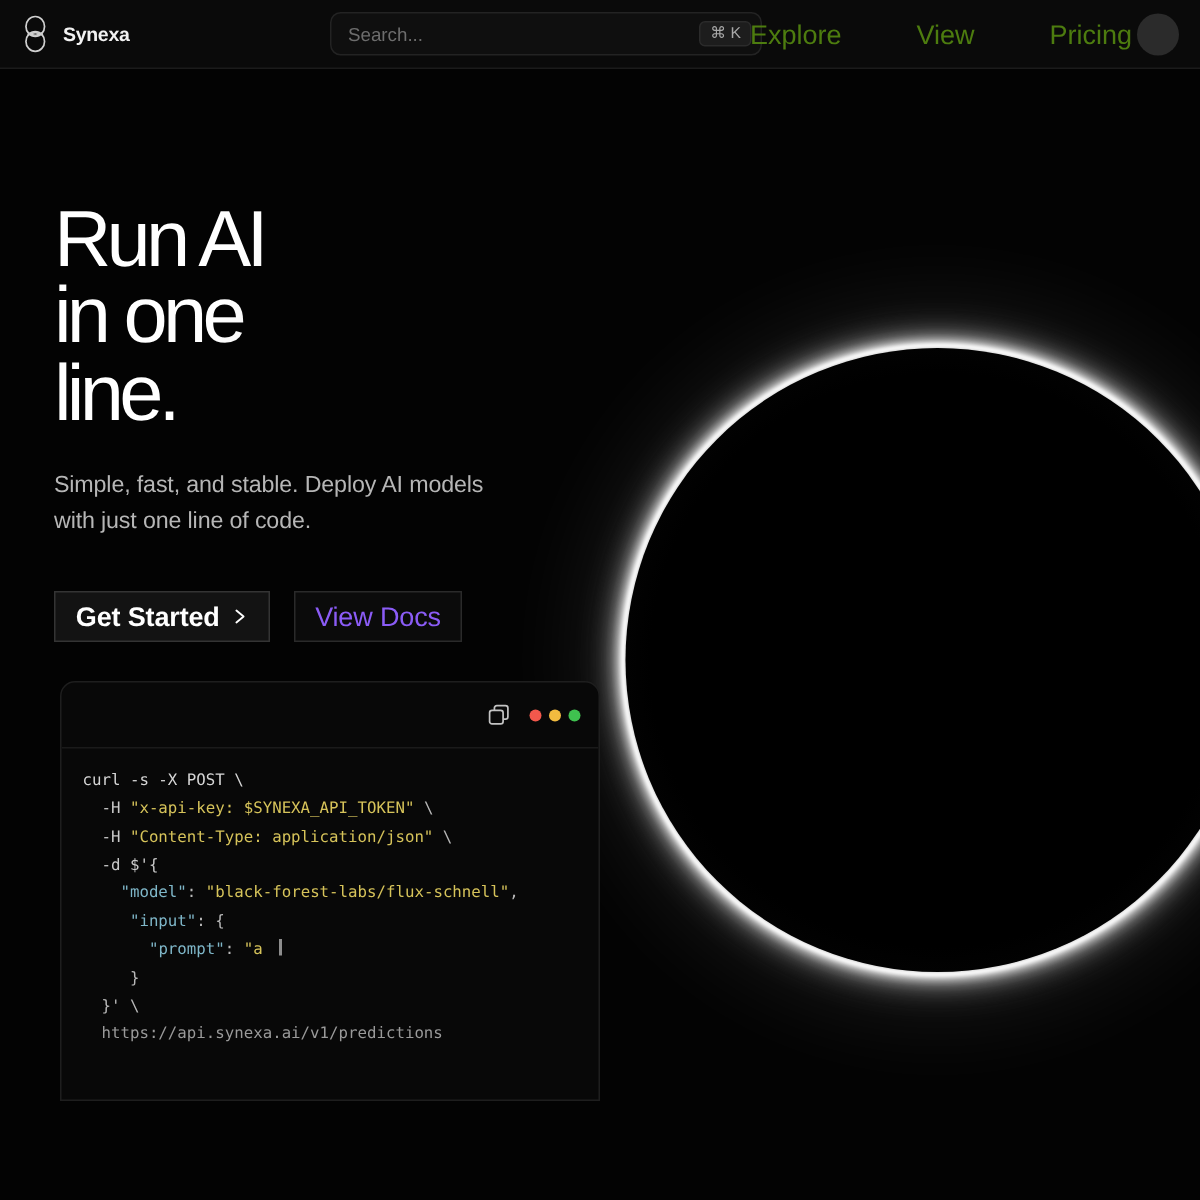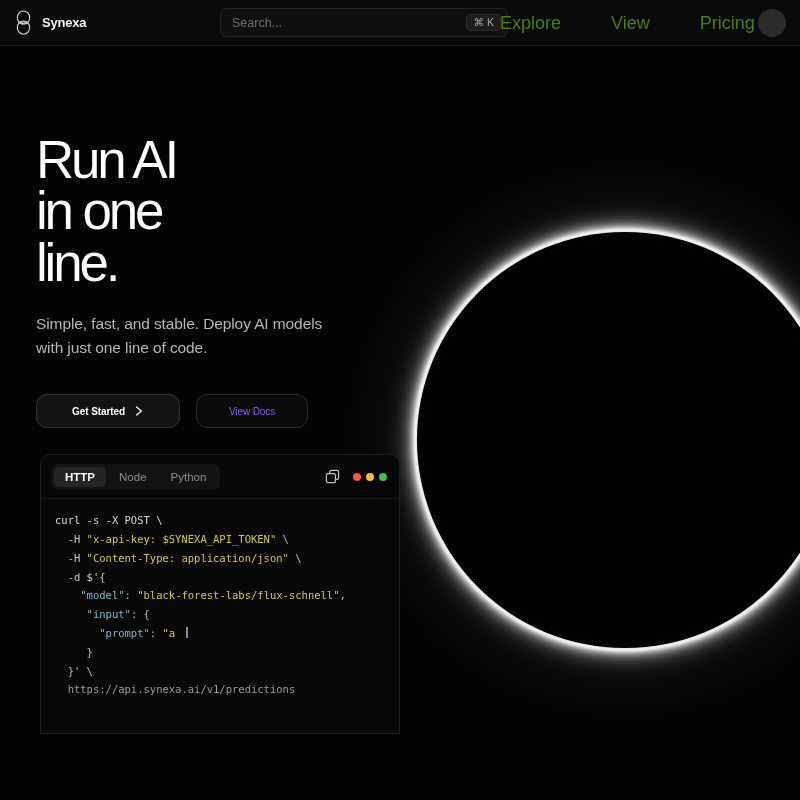--- a/index.html
+++ b/index.html
@@ -88,22 +88,22 @@
     white-space:pre-line;
   }
   .sub{
     margin-top:24px; color:#b6b6b6;
     font-size:15.5px; line-height:1.55; letter-spacing:-0.1px;
     white-space:pre-line;
   }
   .ctas{ margin-top:34px; display:flex; gap:16px; }
   .btn{
     display:flex; align-items:center; justify-content:center; gap:10px;
-    height:34px; border-radius:11px; cursor:pointer;
-    font-size:10px; letter-spacing:-0.1px;
+    height:34px; border-radius:0; cursor:pointer;
+    font-size:18px; letter-spacing:-0.1px;
   }
   .btn-primary{ width:144px; background:#131313; border:1px solid #343434; color:#ffffff; font-weight:700; }
   .btn-secondary{ width:112px; background:#0b0b0b; border:1px solid #2a2a2a; color:#8b5cf6; }
   .arrow{ width:9px; height:10px; display:block; }
 
   
   .code-card{
     position:relative; z-index:6;
     margin:26px 0 0 40px; width:360px; height:280px;
     background:#080808; border:1px solid #1e1e1e;
@@ -199,25 +199,20 @@
         </svg>
       </div>
       <div class="btn btn-secondary">
         <span>View Docs</span>
       </div>
     </div>
   </div>
 
   <div class="code-card">
     <div class="code-head">
-      <div class="tabs">
-        <span class="tab active">HTTP</span>
-        <span class="tab">Node</span>
-        <span class="tab">Python</span>
-      </div>
       <div class="head-right">
         <svg class="copy-ic" viewBox="0 0 15 15">
           <rect x="4.6" y="1.4" width="9" height="9" rx="1.6" fill="none" stroke="#c3c3c3" stroke-width="1.15"></rect>
           <rect x="1.4" y="4.6" width="9" height="9" rx="1.6" fill="#0a0a0a" stroke="#c3c3c3" stroke-width="1.15"></rect>
         </svg>
         <div class="lights">
           <span class="dot" id="dot0" style="background: rgb(243, 88, 76);"></span>
           <span class="dot" id="dot1" style="background: rgb(242, 187, 63);"></span>
           <span class="dot" id="dot2" style="background: rgb(63, 193, 79);"></span>
         </div>

